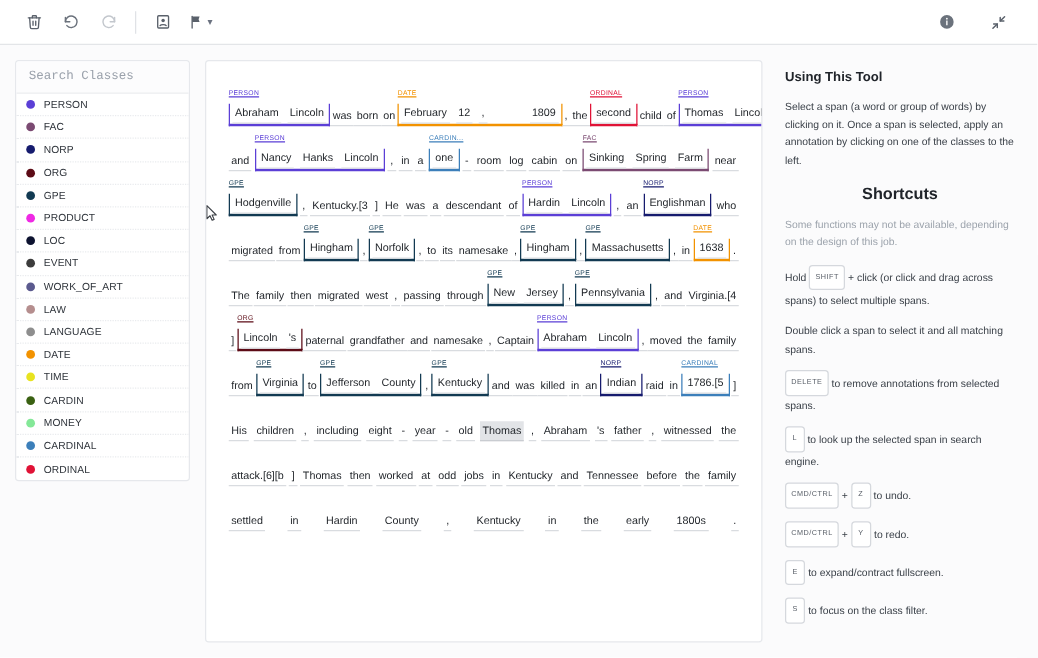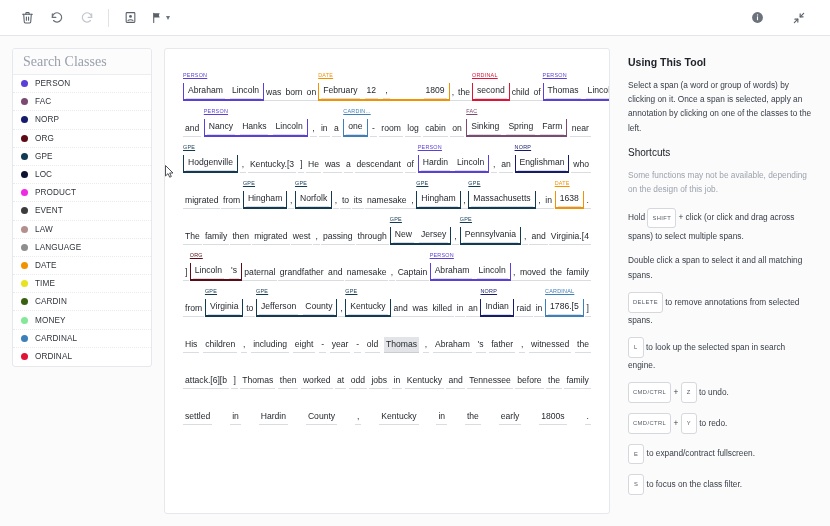--- a/index.html
+++ b/index.html
@@ -75,22 +75,22 @@
   .class-search {
     height: 26px;
     display: flex;
     align-items: center;
     padding: 0 10px;
     border-bottom: 1px solid #ebedf0;
     background: #fcfcfd;
   }
   .class-search input {
     border: 0; outline: 0; background: transparent;
-    font-family: Liberation Serif, serif;
-    font-size: 14px;
+    font-family: Liberation Mono, monospace;
+    font-size: 10px;
     color: #4b5563;
     width: 100%;
     padding: 0;
   }
   .class-search input::placeholder { color: #9aa1ab; }
   .class-list { overflow: hidden; }
   .class-row {
     display: flex;
     align-items: center;
     height: 18.2px;
@@ -189,24 +189,25 @@
     color: #20242a;
     margin: 6px 0 10px 0;
   }
   .help-p {
     font-size: 8.3px;
     line-height: 14.2px;
     color: #3a4048;
     margin: 0 0 12px 0;
   }
   .help-sub {
-    font-size: 10px;
-    font-weight: normal;
+    font-size: 13px;
+    font-weight: bold;
     color: #20242a;
     margin: 2px 0 10px 0;
+    text-align: center;
   }
   .help-muted {
     font-size: 8.3px;
     line-height: 14.2px;
     color: #9ca3ac;
     margin: 0 0 12px 0;
   }
   .help-row {
     font-size: 8.3px;
     line-height: 14.6px;
@@ -330,30 +331,34 @@
           </div>
           <div class="class-row">
             <span class="class-dot" style="background: rgb(92, 11, 22);"></span>
             <span class="class-label">ORG</span>
           </div>
           <div class="class-row">
             <span class="class-dot" style="background: rgb(18, 58, 82);"></span>
             <span class="class-label">GPE</span>
           </div>
           <div class="class-row">
+            <span class="class-dot" style="background: rgb(239, 41, 228);"></span>
+            <span class="class-label">PRODUCT</span>
+          </div>
+          <div class="class-row">
             <span class="class-dot" style="background: rgb(13, 19, 48);"></span>
             <span class="class-label">LOC</span>
           </div>
           <div class="class-row">
-            <span class="class-dot" style="background: rgb(239, 41, 228);"></span>
-            <span class="class-label">PRODUCT</span>
-          </div>
-          <div class="class-row">
             <span class="class-dot" style="background: rgb(60, 60, 60);"></span>
             <span class="class-label">EVENT</span>
+          </div>
+          <div class="class-row">
+            <span class="class-dot" style="background: rgb(91, 90, 142);"></span>
+            <span class="class-label">WORK_OF_ART</span>
           </div>
           <div class="class-row">
             <span class="class-dot" style="background: rgb(181, 142, 142);"></span>
             <span class="class-label">LAW</span>
           </div>
           <div class="class-row">
             <span class="class-dot" style="background: rgb(142, 142, 142);"></span>
             <span class="class-label">LANGUAGE</span>
           </div>
           <div class="class-row">

